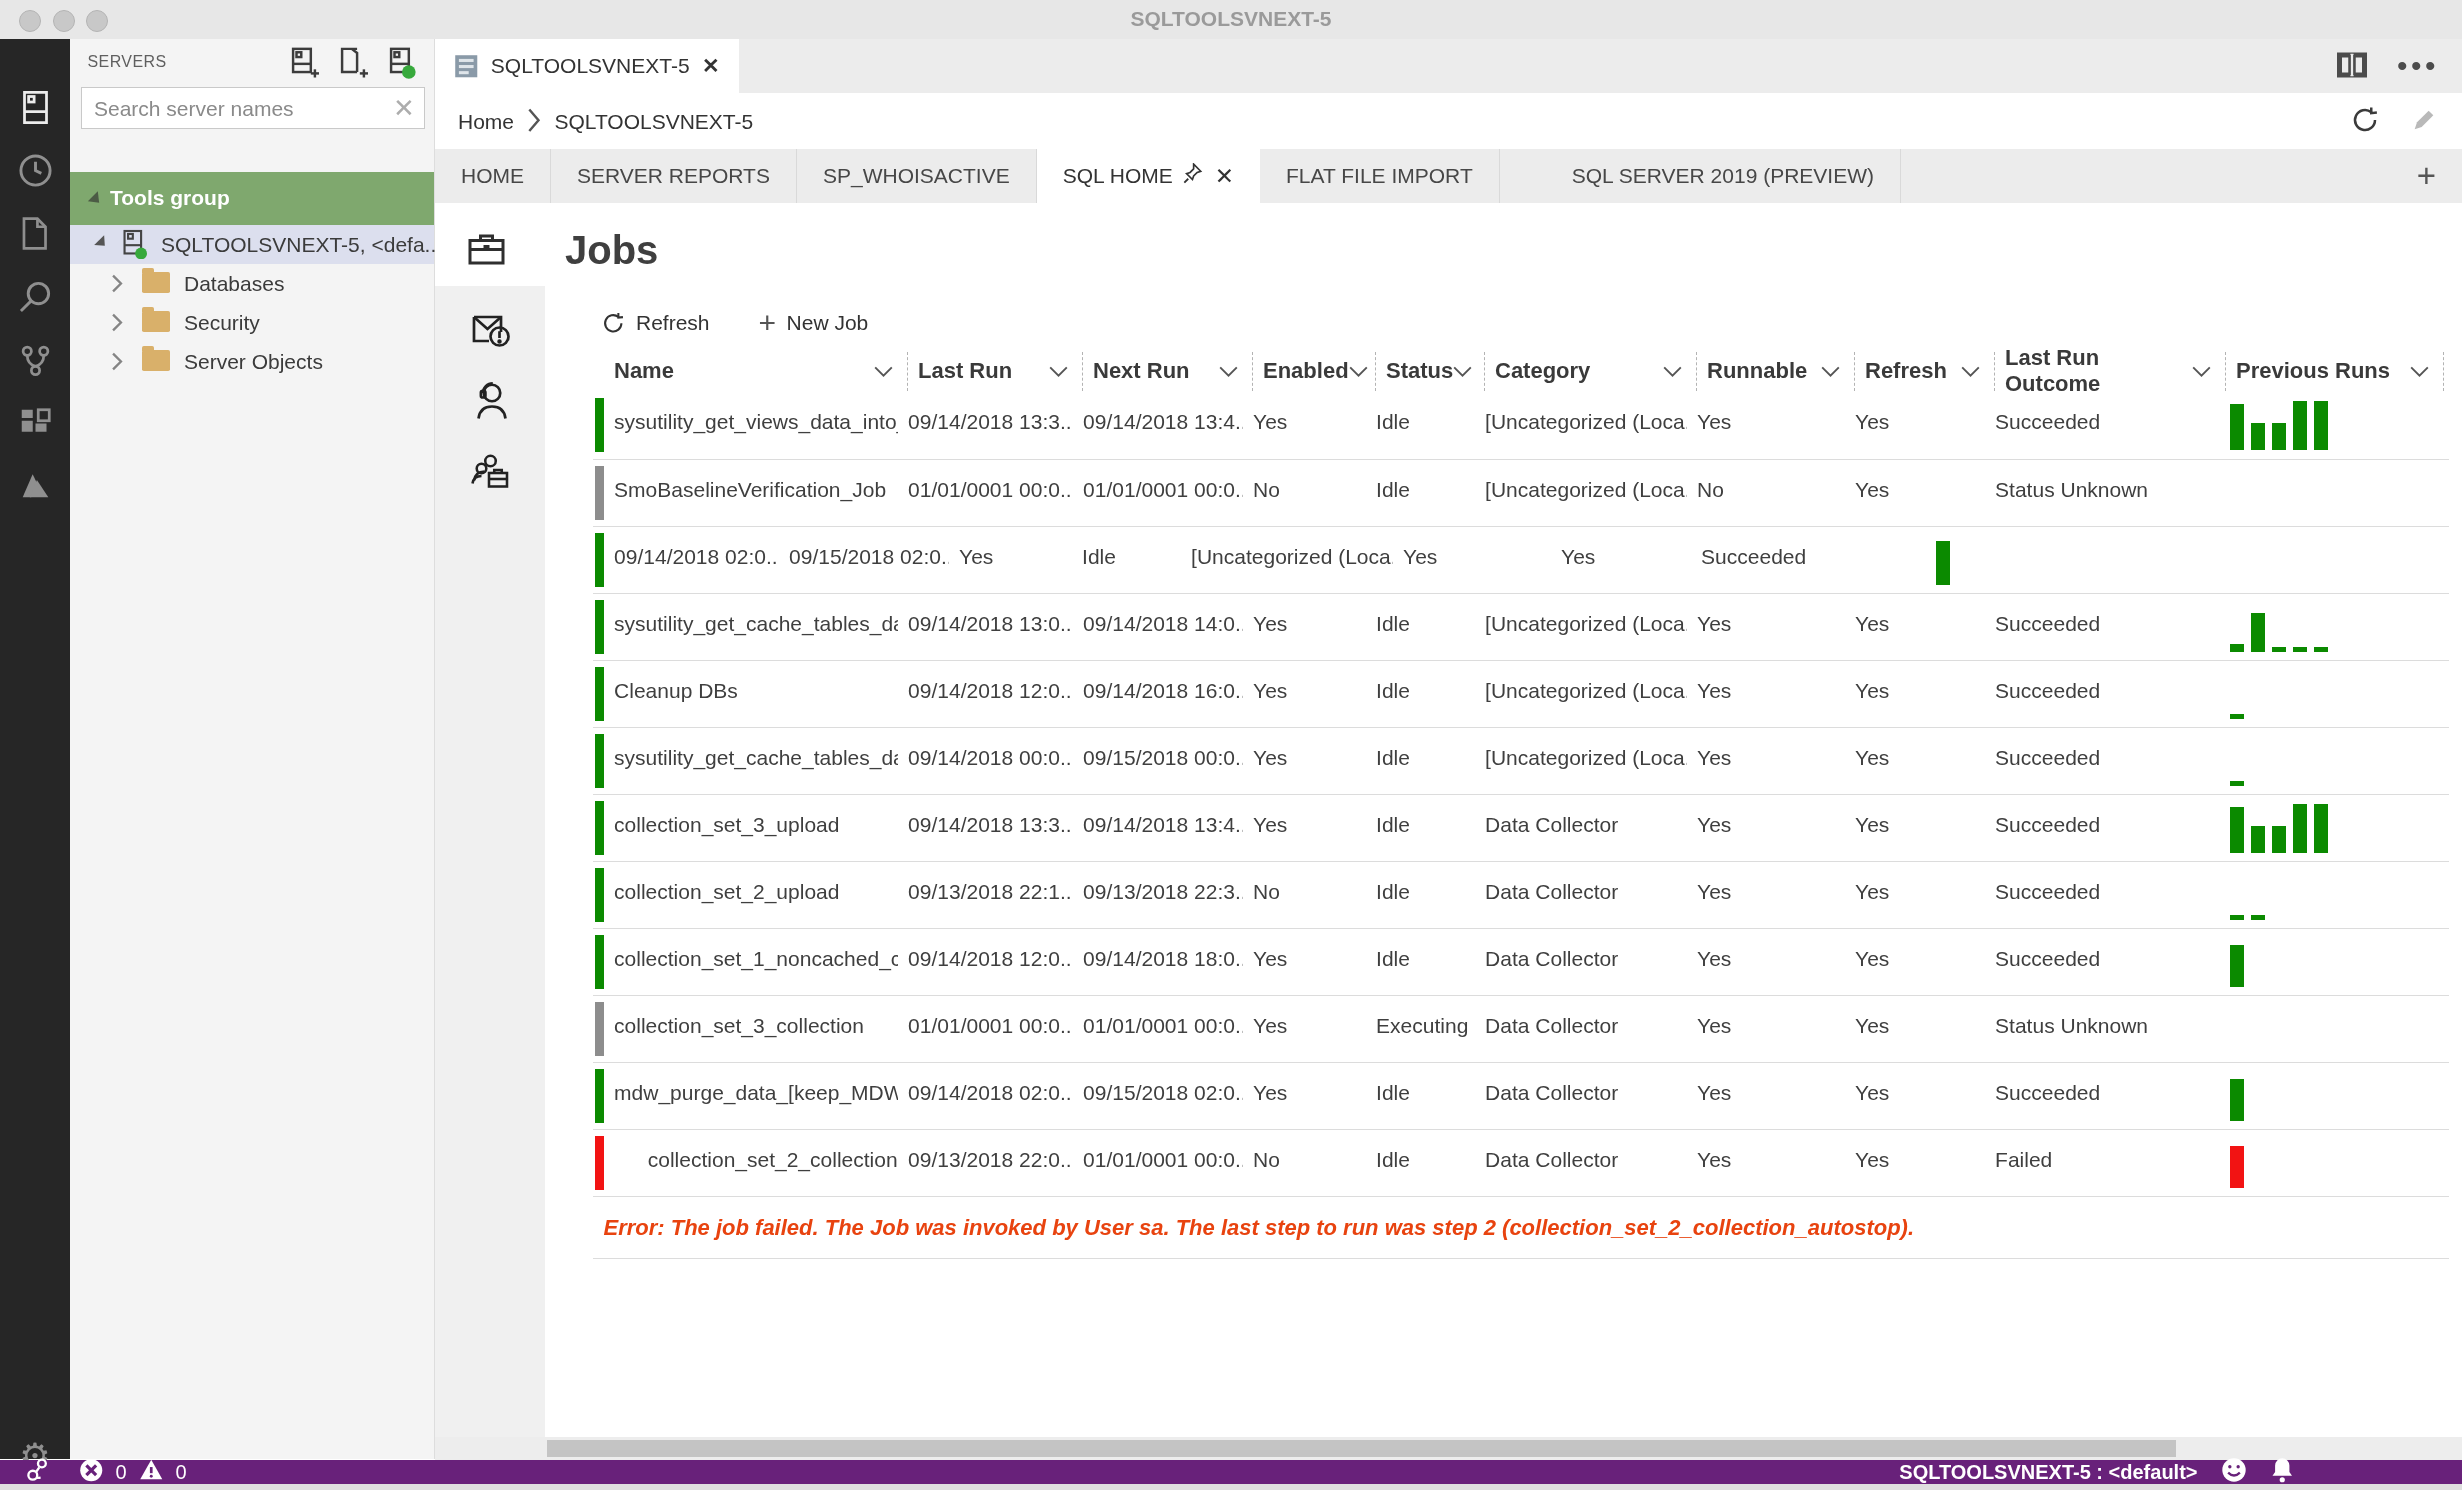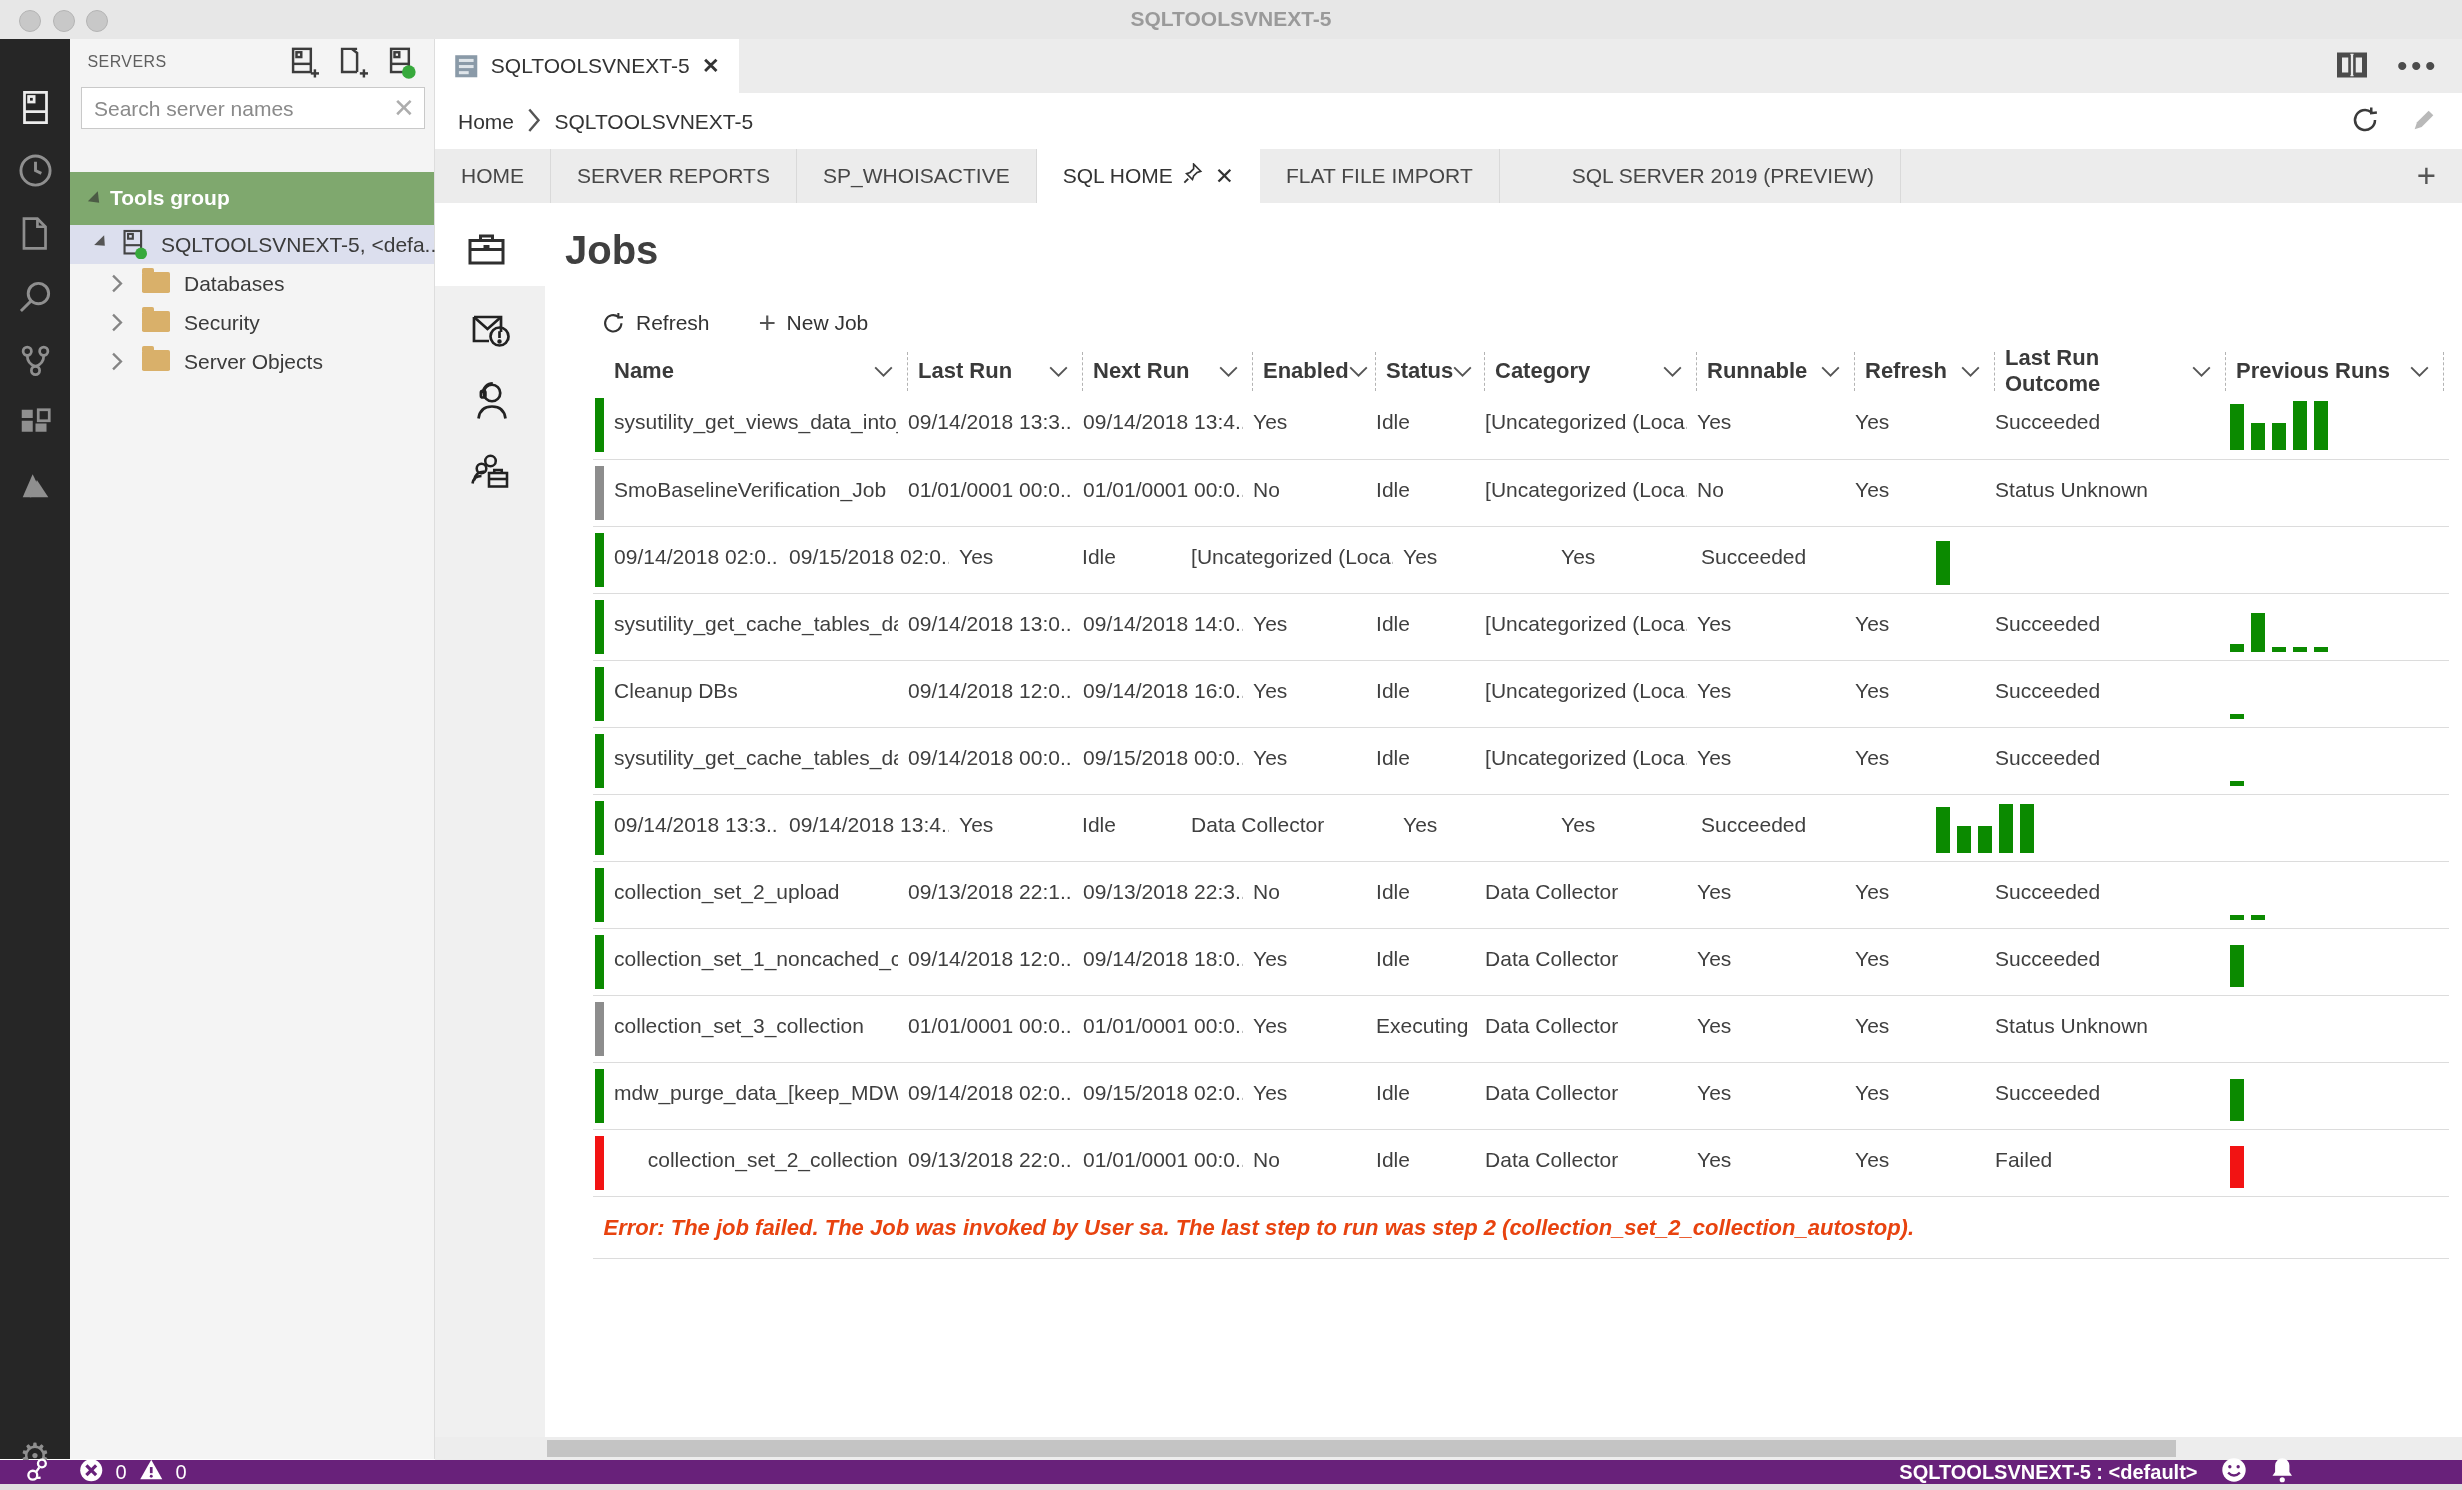--- a/index.html
+++ b/index.html
@@ -527,20 +527,21 @@
           <div class="cell" style="width: 212px;">[Uncategorized (Loca...</div>
           <div class="cell" style="width: 158px;">Yes</div>
           <div class="cell" style="width: 140px;">Yes</div>
           <div class="cell" style="width: 231px;">Succeeded</div>
           <div class="runs-cell" style="width: 219px;">
             <div class="runbar" style="height: 5.3px; background: rgb(11, 138, 0);"></div>
           </div>
         </div>
         <div class="trow">
           <div class="rowbar" style="background: rgb(11, 138, 0);"></div>
+          <div class="cell" style="width: 294px;">collection_set_3_upload</div>
           <div class="cell" style="width: 175px;">09/14/2018 13:3...</div>
           <div class="cell" style="width: 170px;">09/14/2018 13:4...</div>
           <div class="cell" style="width: 123px;">Yes</div>
           <div class="cell" style="width: 109px;">Idle</div>
           <div class="cell" style="width: 212px;">Data Collector</div>
           <div class="cell" style="width: 158px;">Yes</div>
           <div class="cell" style="width: 140px;">Yes</div>
           <div class="cell" style="width: 231px;">Succeeded</div>
           <div class="runs-cell" style="width: 219px;">
             <div class="runbar" style="height: 46px; background: rgb(11, 138, 0);"></div>

